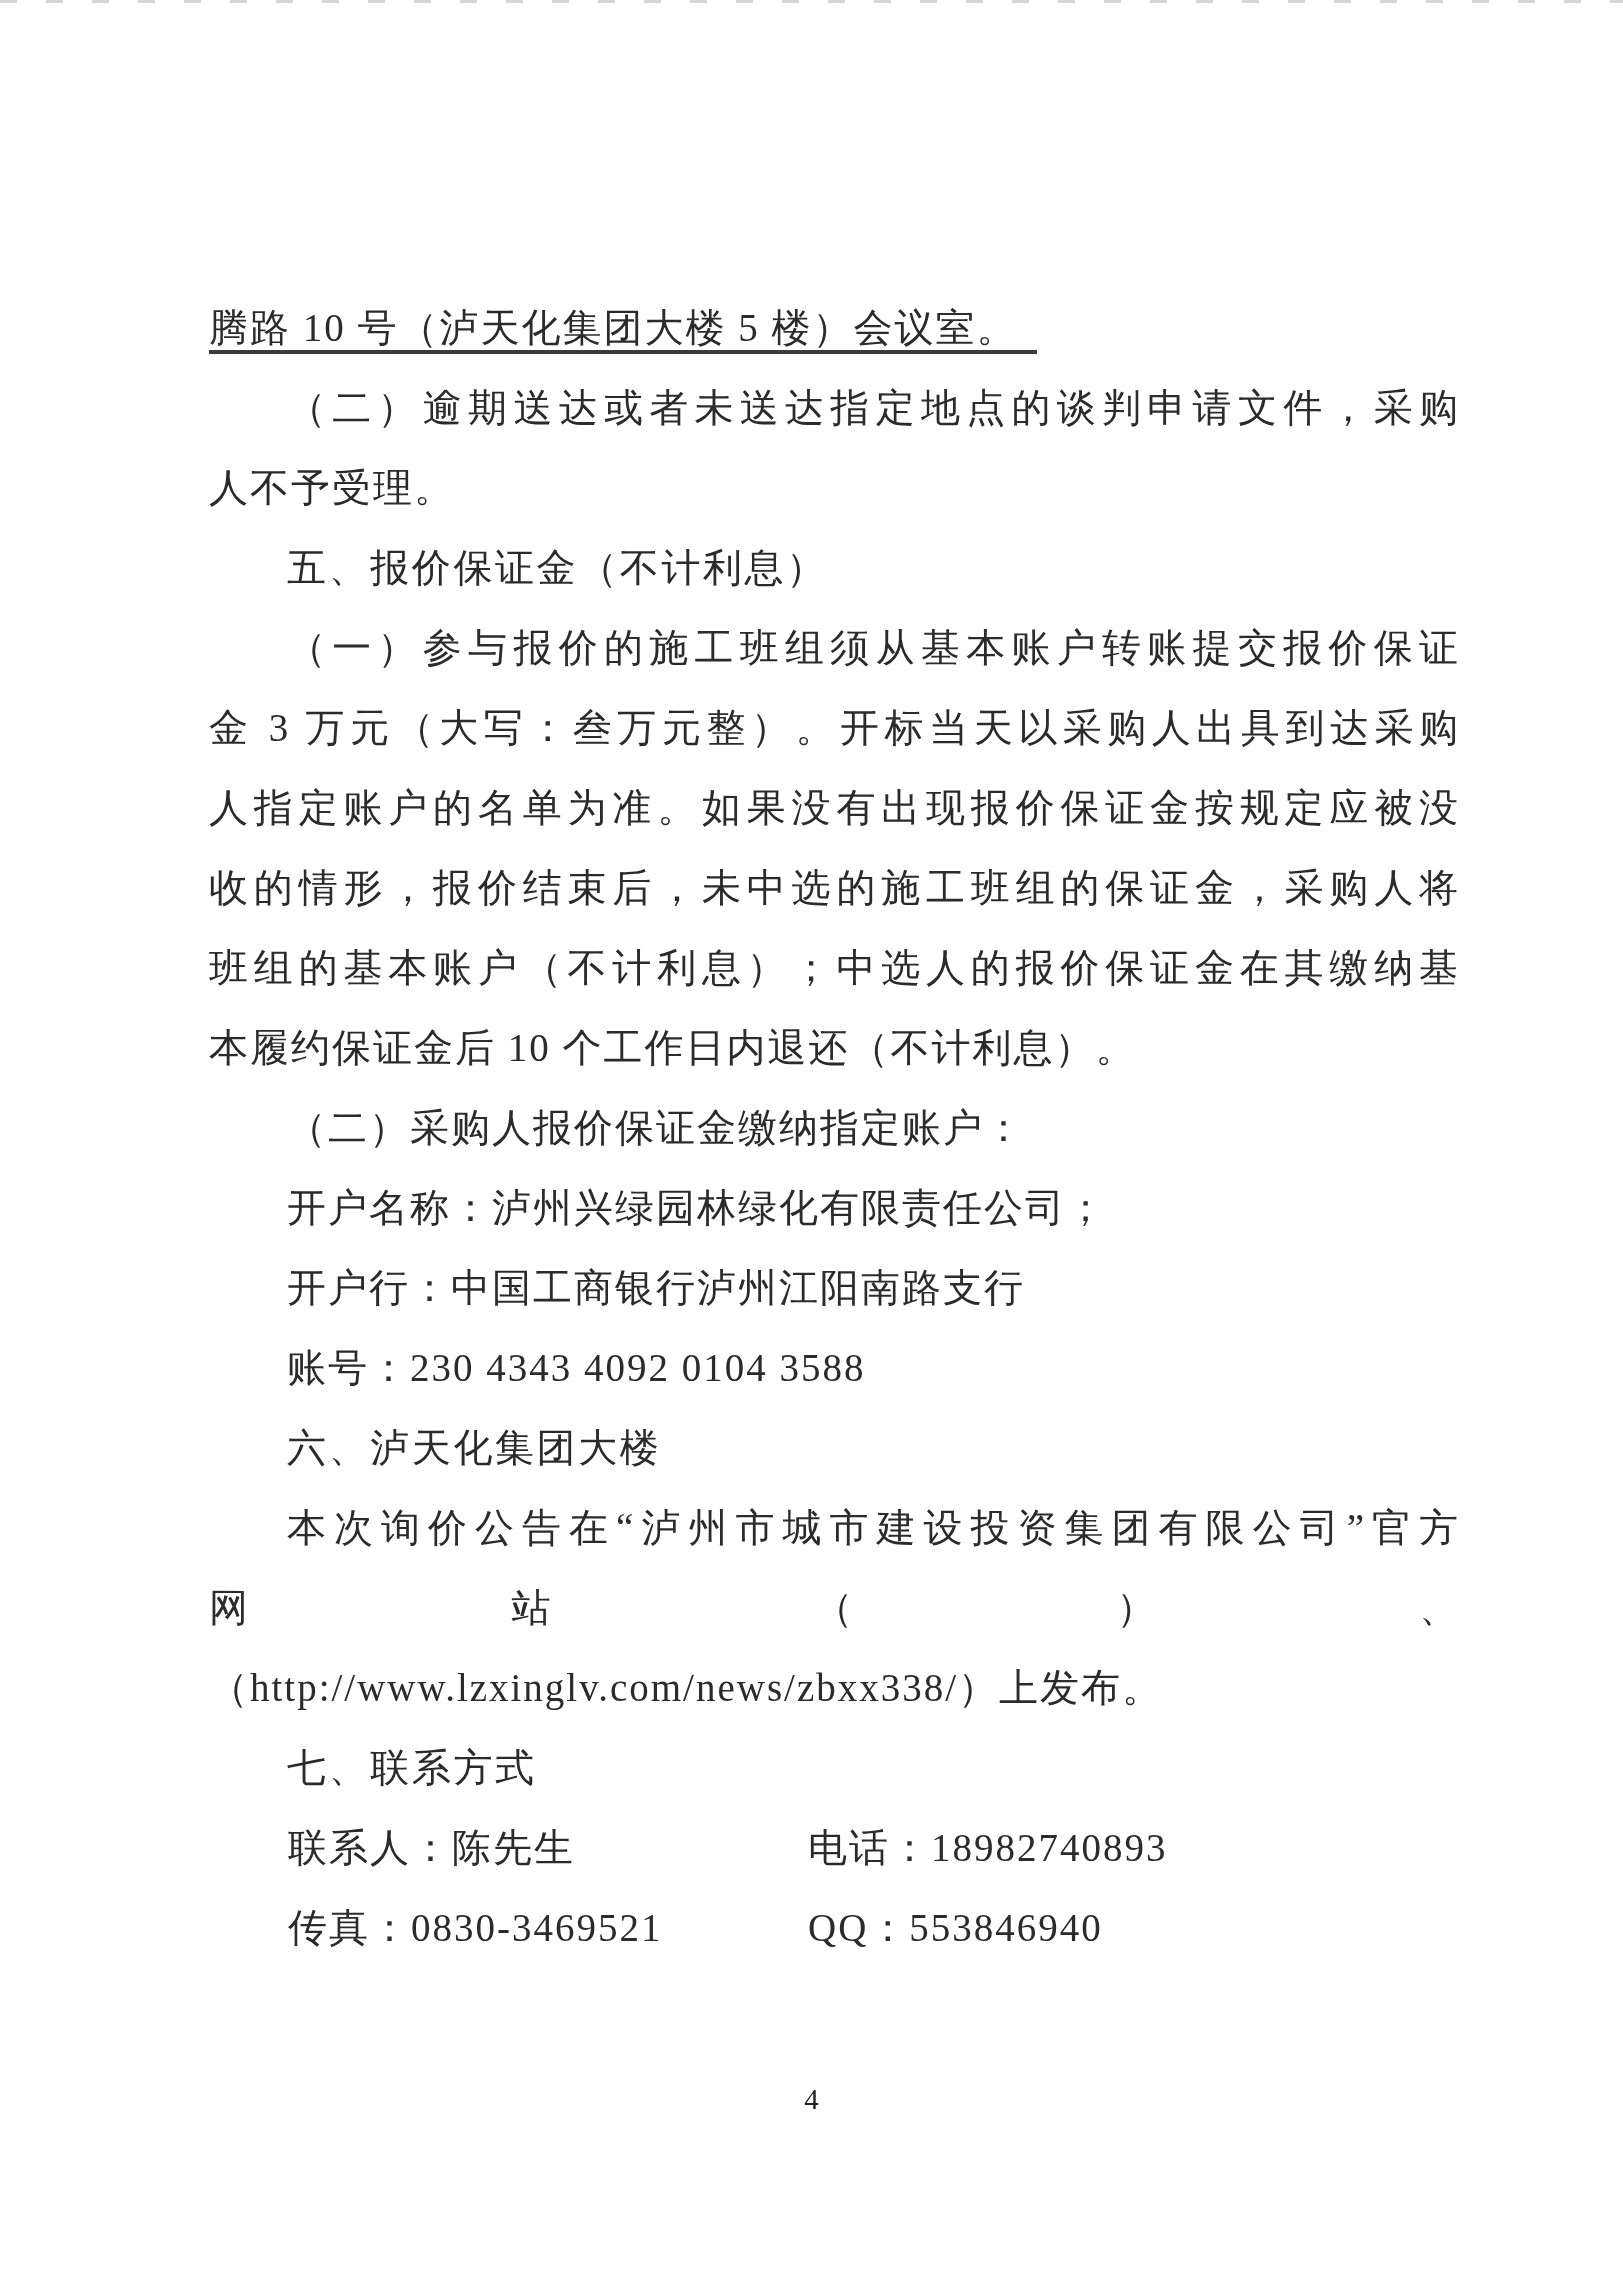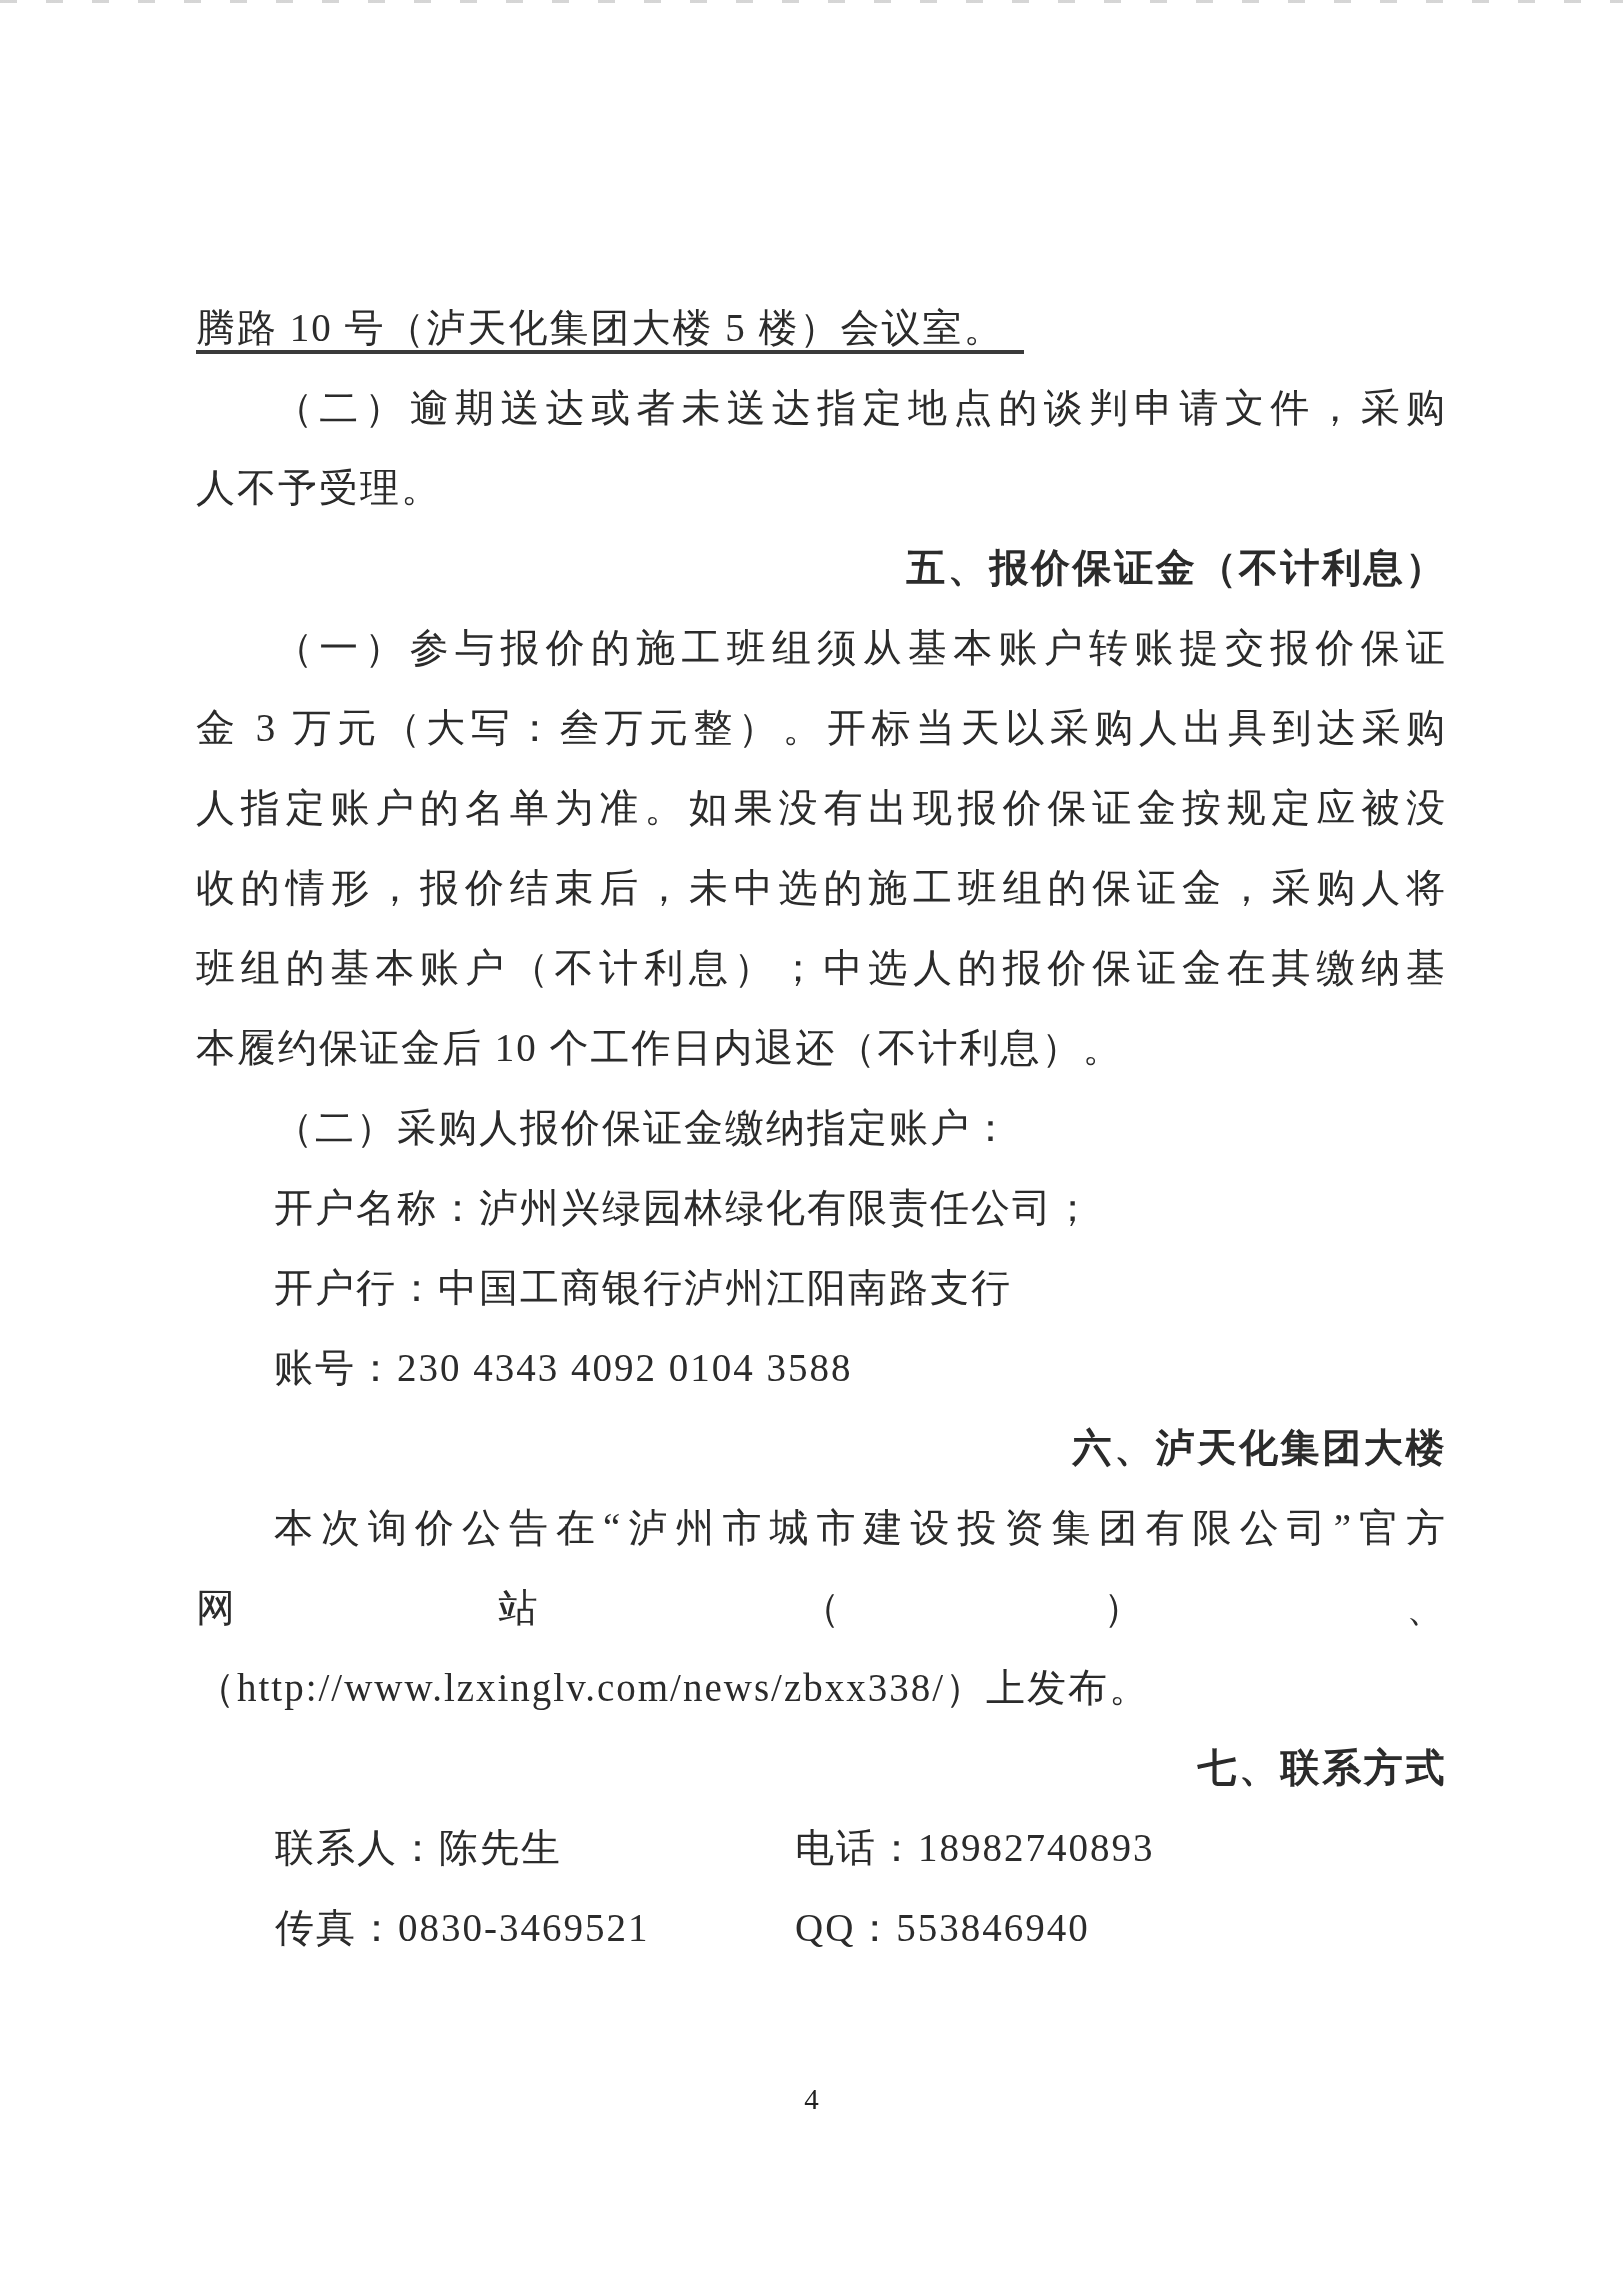--- a/index.html
+++ b/index.html
@@ -21,42 +21,41 @@
     top: 0; left: 0;
     width: 100%;
     height: 3.3px;
     background: repeating-linear-gradient(90deg,
       rgba(40,40,40,0.55) 0 17px,
       rgba(40,40,40,0.0) 17px 46px);
     opacity: 0.35;
   }
   .content {
     position: absolute;
-    left: 196px;
+    left: 209px;
     top: 288px;
     width: 1251px;
   }
   .line {
     height: 80px;
     line-height: 80px;
     font-size: 39px;
     letter-spacing: 2px;
     white-space: nowrap;
   }
   .fill {
     white-space: normal;
     text-align: justify;
     text-align-last: justify;
   }
   .indent { text-indent: 2em; }
   .heading {
     font-family: "Liberation Sans", "DejaVu Sans", sans-serif;
-    font-weight: 700;
+    font-weight: 400;
     letter-spacing: 2.6px;
-    text-align: right;
   }
   .ul {
     border-bottom: 4.6px solid #3a3a3a;
     padding-bottom: 1.3px;
   }
   .tailpad { padding-right: 19.6px; }
   .site-row {
     display: flex;
     justify-content: space-between;
     align-items: baseline;

